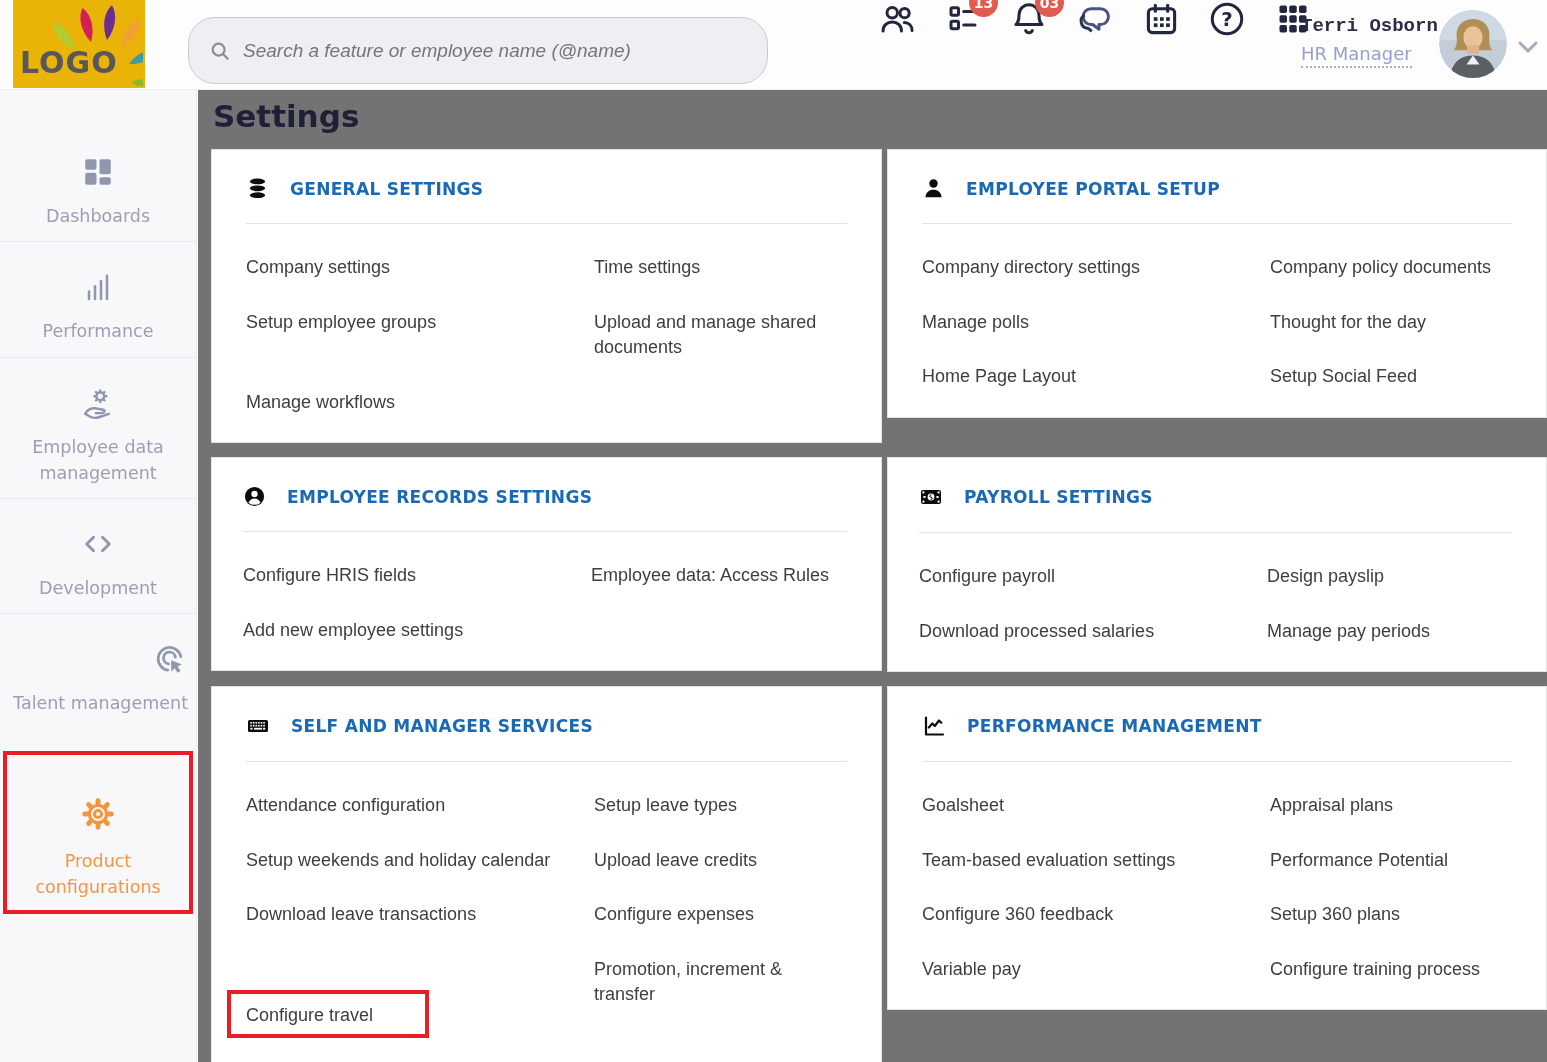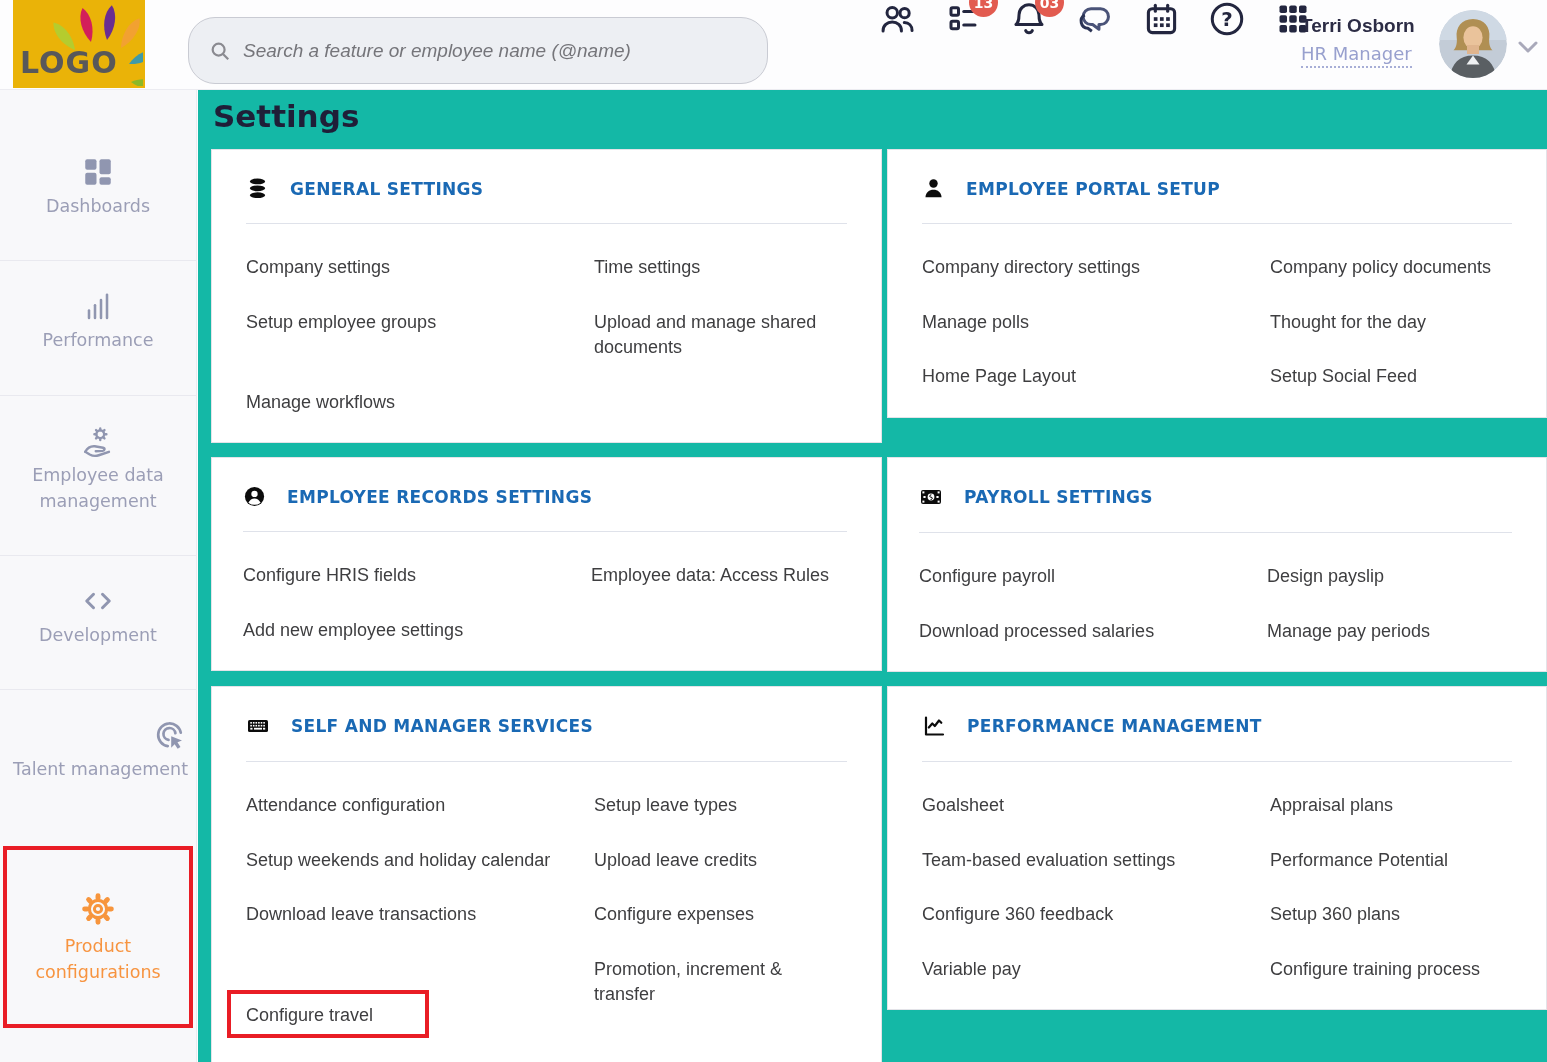--- a/index.html
+++ b/index.html
@@ -21,40 +21,40 @@
                      font-size:19px; color:#555; font-family:"Liberation Sans", sans-serif; }
   .searchbar input::placeholder { color:#75757a; opacity:1; }
 
   .top-icons { position:absolute; left:878px; top:0; height:90px; display:flex; align-items:flex-start; gap:28px; }
   .icon-btn { position:relative; width:38px; height:38px; display:flex; align-items:center; justify-content:center; cursor:pointer; }
   .badge { position:absolute; top:-12px; right:-16px; min-width:29px; height:29px; padding:0 4px; border-radius:15px;
            background:#e25b50; color:#fff; font-size:14px; font-weight:bold;
            display:flex; align-items:center; justify-content:center; font-family:"DejaVu Sans", sans-serif; }
 
   .userinfo { position:absolute; left:1301px; top:15px; width:130px; }
-  .user-name { font-size:19px; font-weight:bold; color:#2c2c45; font-family:Liberation Sans, sans-serif; white-space:nowrap; }
+  .user-name { font-size:19px; font-weight:bold; color:#2c2c45; font-family:Liberation Mono, monospace; white-space:nowrap; }
   .user-role { display:inline-block; margin-top:6px; font-size:18px; color:#98a0ce;
                font-family:"DejaVu Sans", sans-serif; border-bottom:2px dotted #a7aed6; padding-bottom:2px; cursor:pointer; }
   .avatar { position:absolute; left:1439px; top:10px; width:68px; height:68px; border-radius:50%; overflow:hidden; cursor:pointer; }
   .chevron { position:absolute; left:1517px; top:40px; cursor:pointer; }
 
   
   .sidebar { position:absolute; left:0; top:90px; width:197px; bottom:0; background:#f8f8fa;
              border-right:1px solid #eaeaef; }
-  .side-item { display:flex; flex-direction:column; align-items:center; text-align:center; gap:3px;
-               padding:27px 8px 41px; border-bottom:1px solid #e9e9ef; color:#9b9eb6; font-size:17.5px;
+  .side-item { display:flex; flex-direction:column; align-items:center; text-align:center; gap:13px;
+               padding:27px 8px 12px; border-bottom:1px solid #e9e9ef; color:#9b9eb6; font-size:17.5px;
                line-height:1.5; font-family:"DejaVu Sans", sans-serif; cursor:pointer; }
   .side-item:first-child { padding-top:64px; }
   .side-item.no-divider { border-bottom:none;align-items:flex-end; }
   .side-item.highlight { color:#f79440; position:relative; border-bottom:none; margin-top:32px; padding-top:32px; }
   .red-frame-side { position:absolute; left:3px; right:3px; top:-10px; bottom:-2px;
                     border:4px solid #e91d25; pointer-events:none; }
 
   
-  .main { position:absolute; left:198px; top:90px; right:0; bottom:0; padding:6px 0 0 13px; background:#14b8a6; }
+  .main { position:absolute; left:198px; top:90px; right:0; bottom:0; padding:6px 0 0 13px; background:#737373; }
   .page-title { margin:2px 0 15px 2px; font-size:31px; font-weight:700; color:#1f1f38;
                 font-family:"DejaVu Sans", sans-serif; }
   .cards { display:grid; grid-template-columns:671px 660px; gap:14px 5px; align-items:start; }
   .card { background:#fff; border:1px solid #e3e3e8; padding:27px 34px; }
   .card-head { display:flex; align-items:center; gap:21px; }
   .card-title { color:#1a69b4; font-size:17px; font-weight:700; letter-spacing:.3px;
                 font-family:"DejaVu Sans", sans-serif; cursor:default; }
   .card-divider { border-bottom:1px solid #dfe2ea; margin-top:23px; }
   .card-items { display:grid; grid-template-columns:348px 1fr; row-gap:29px; margin-top:31px;
                 font-size:18px; color:#3e3e40; }

